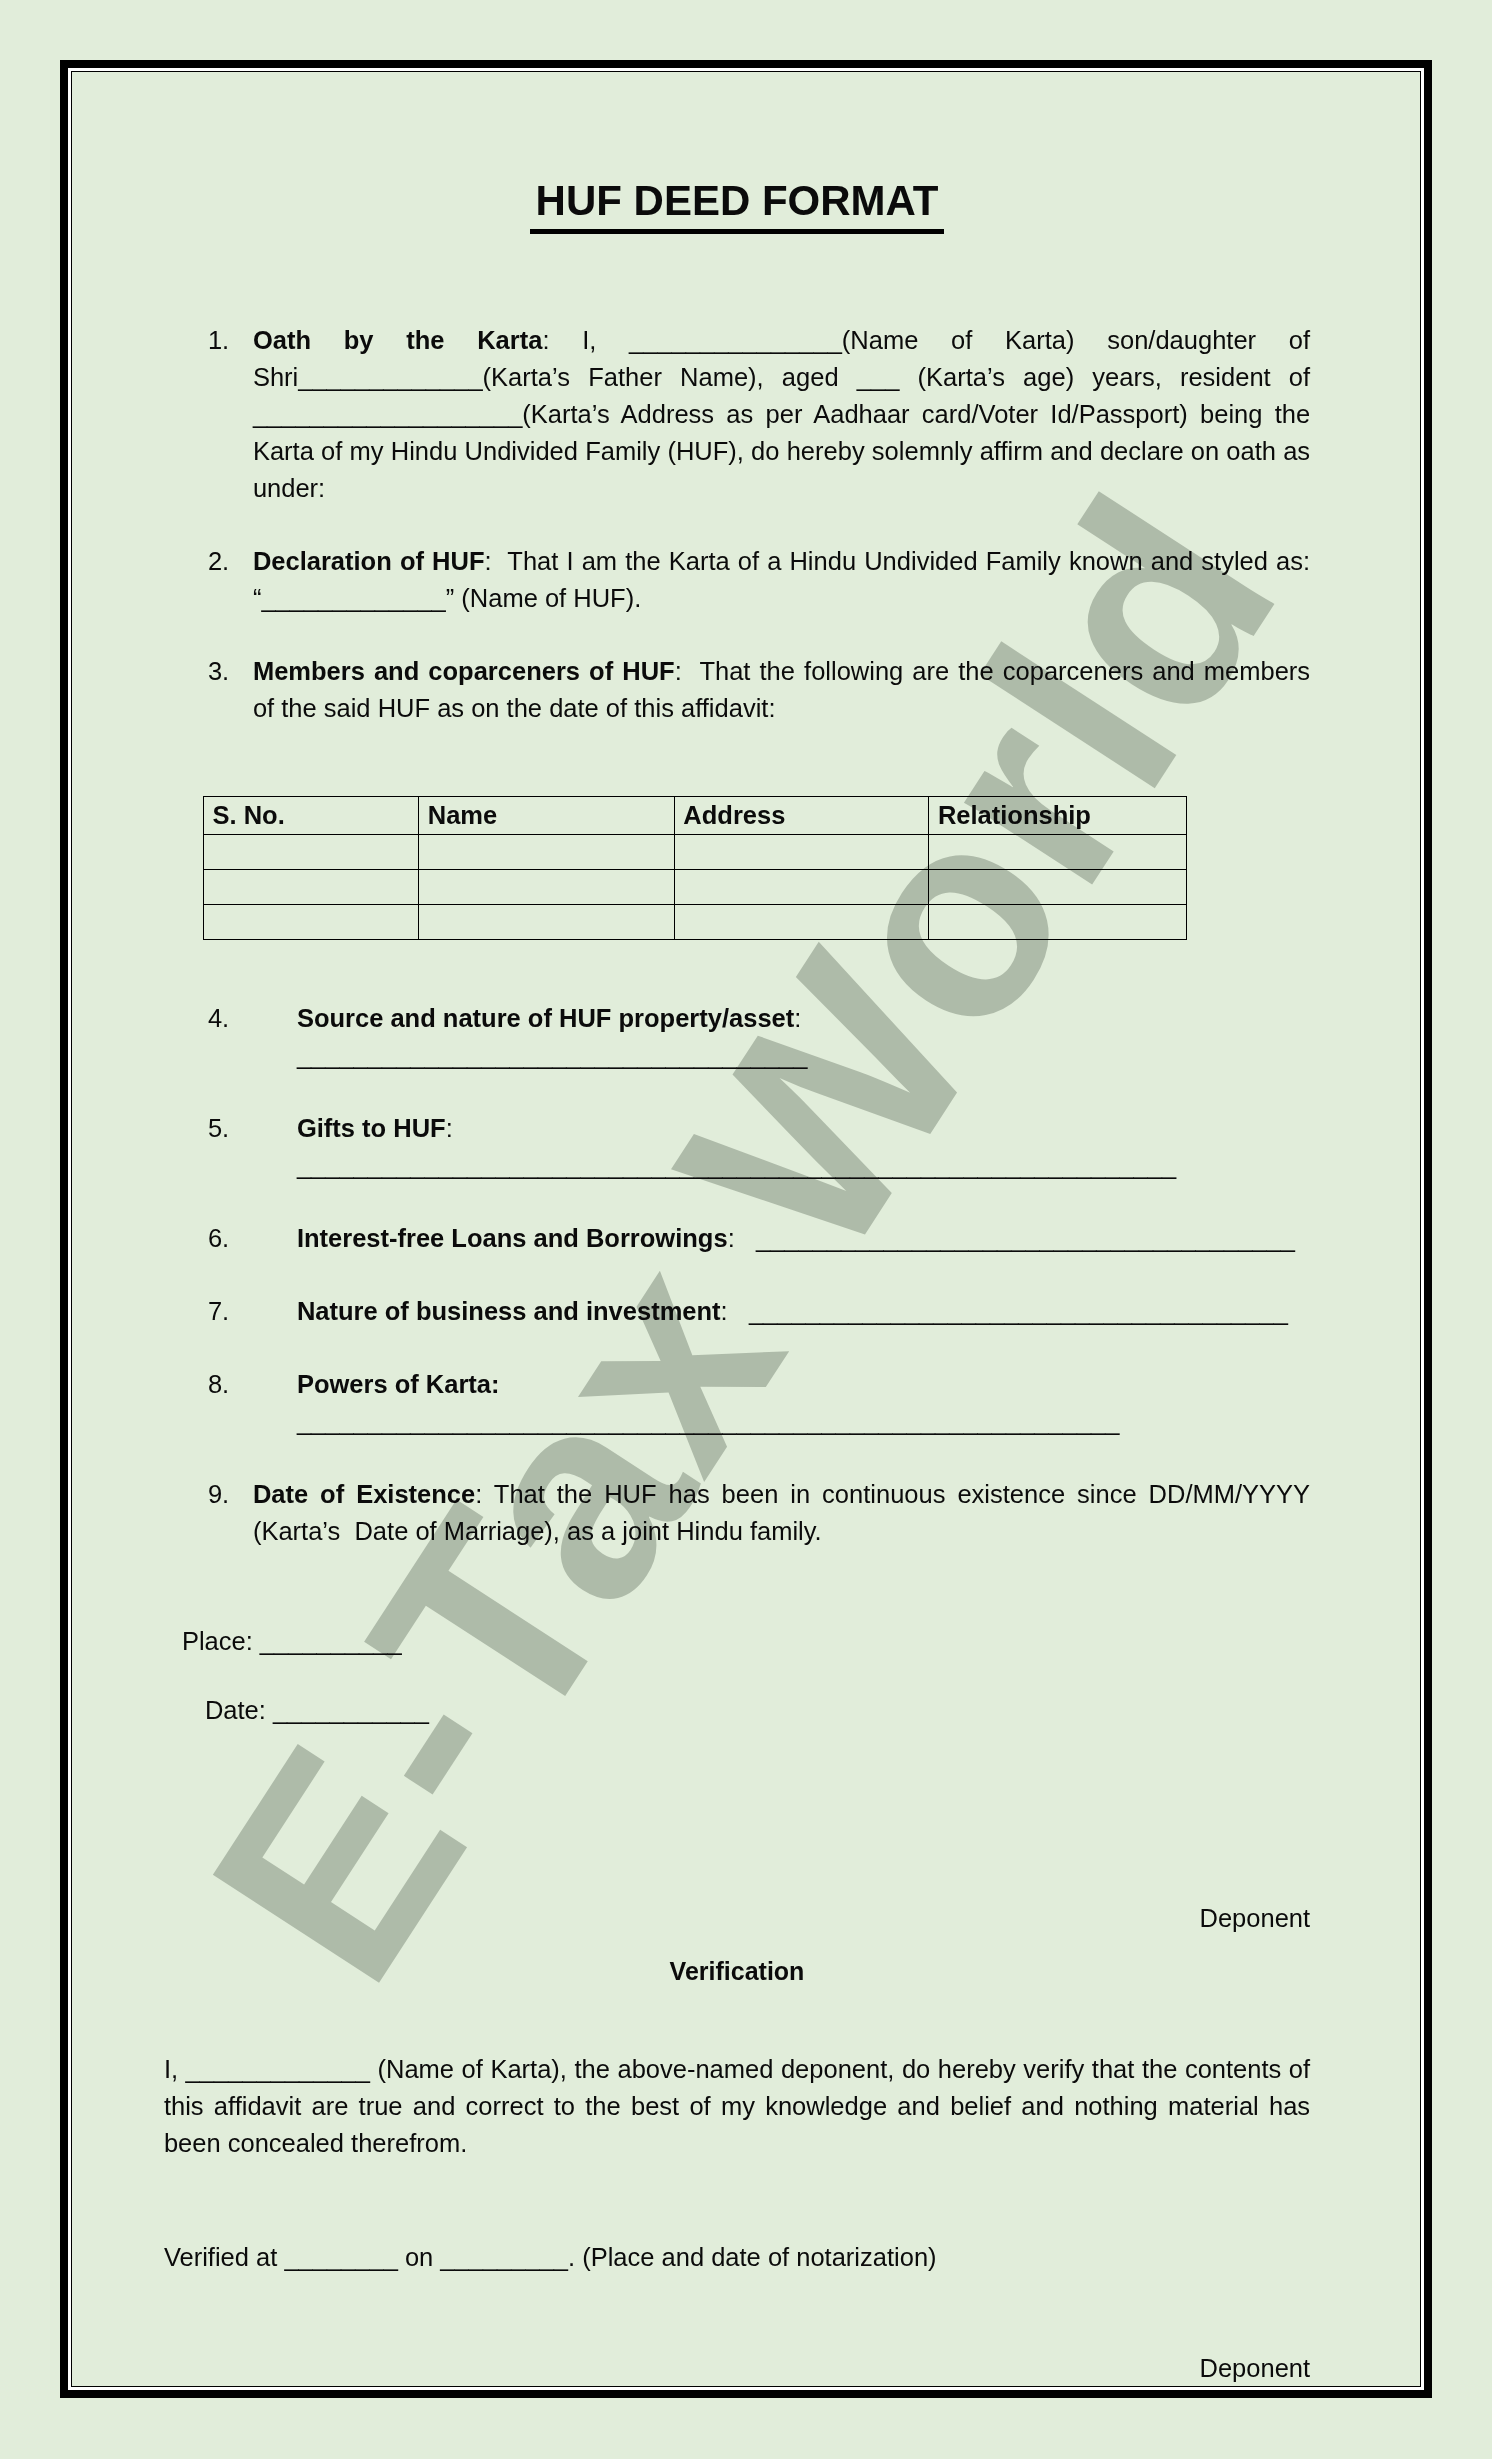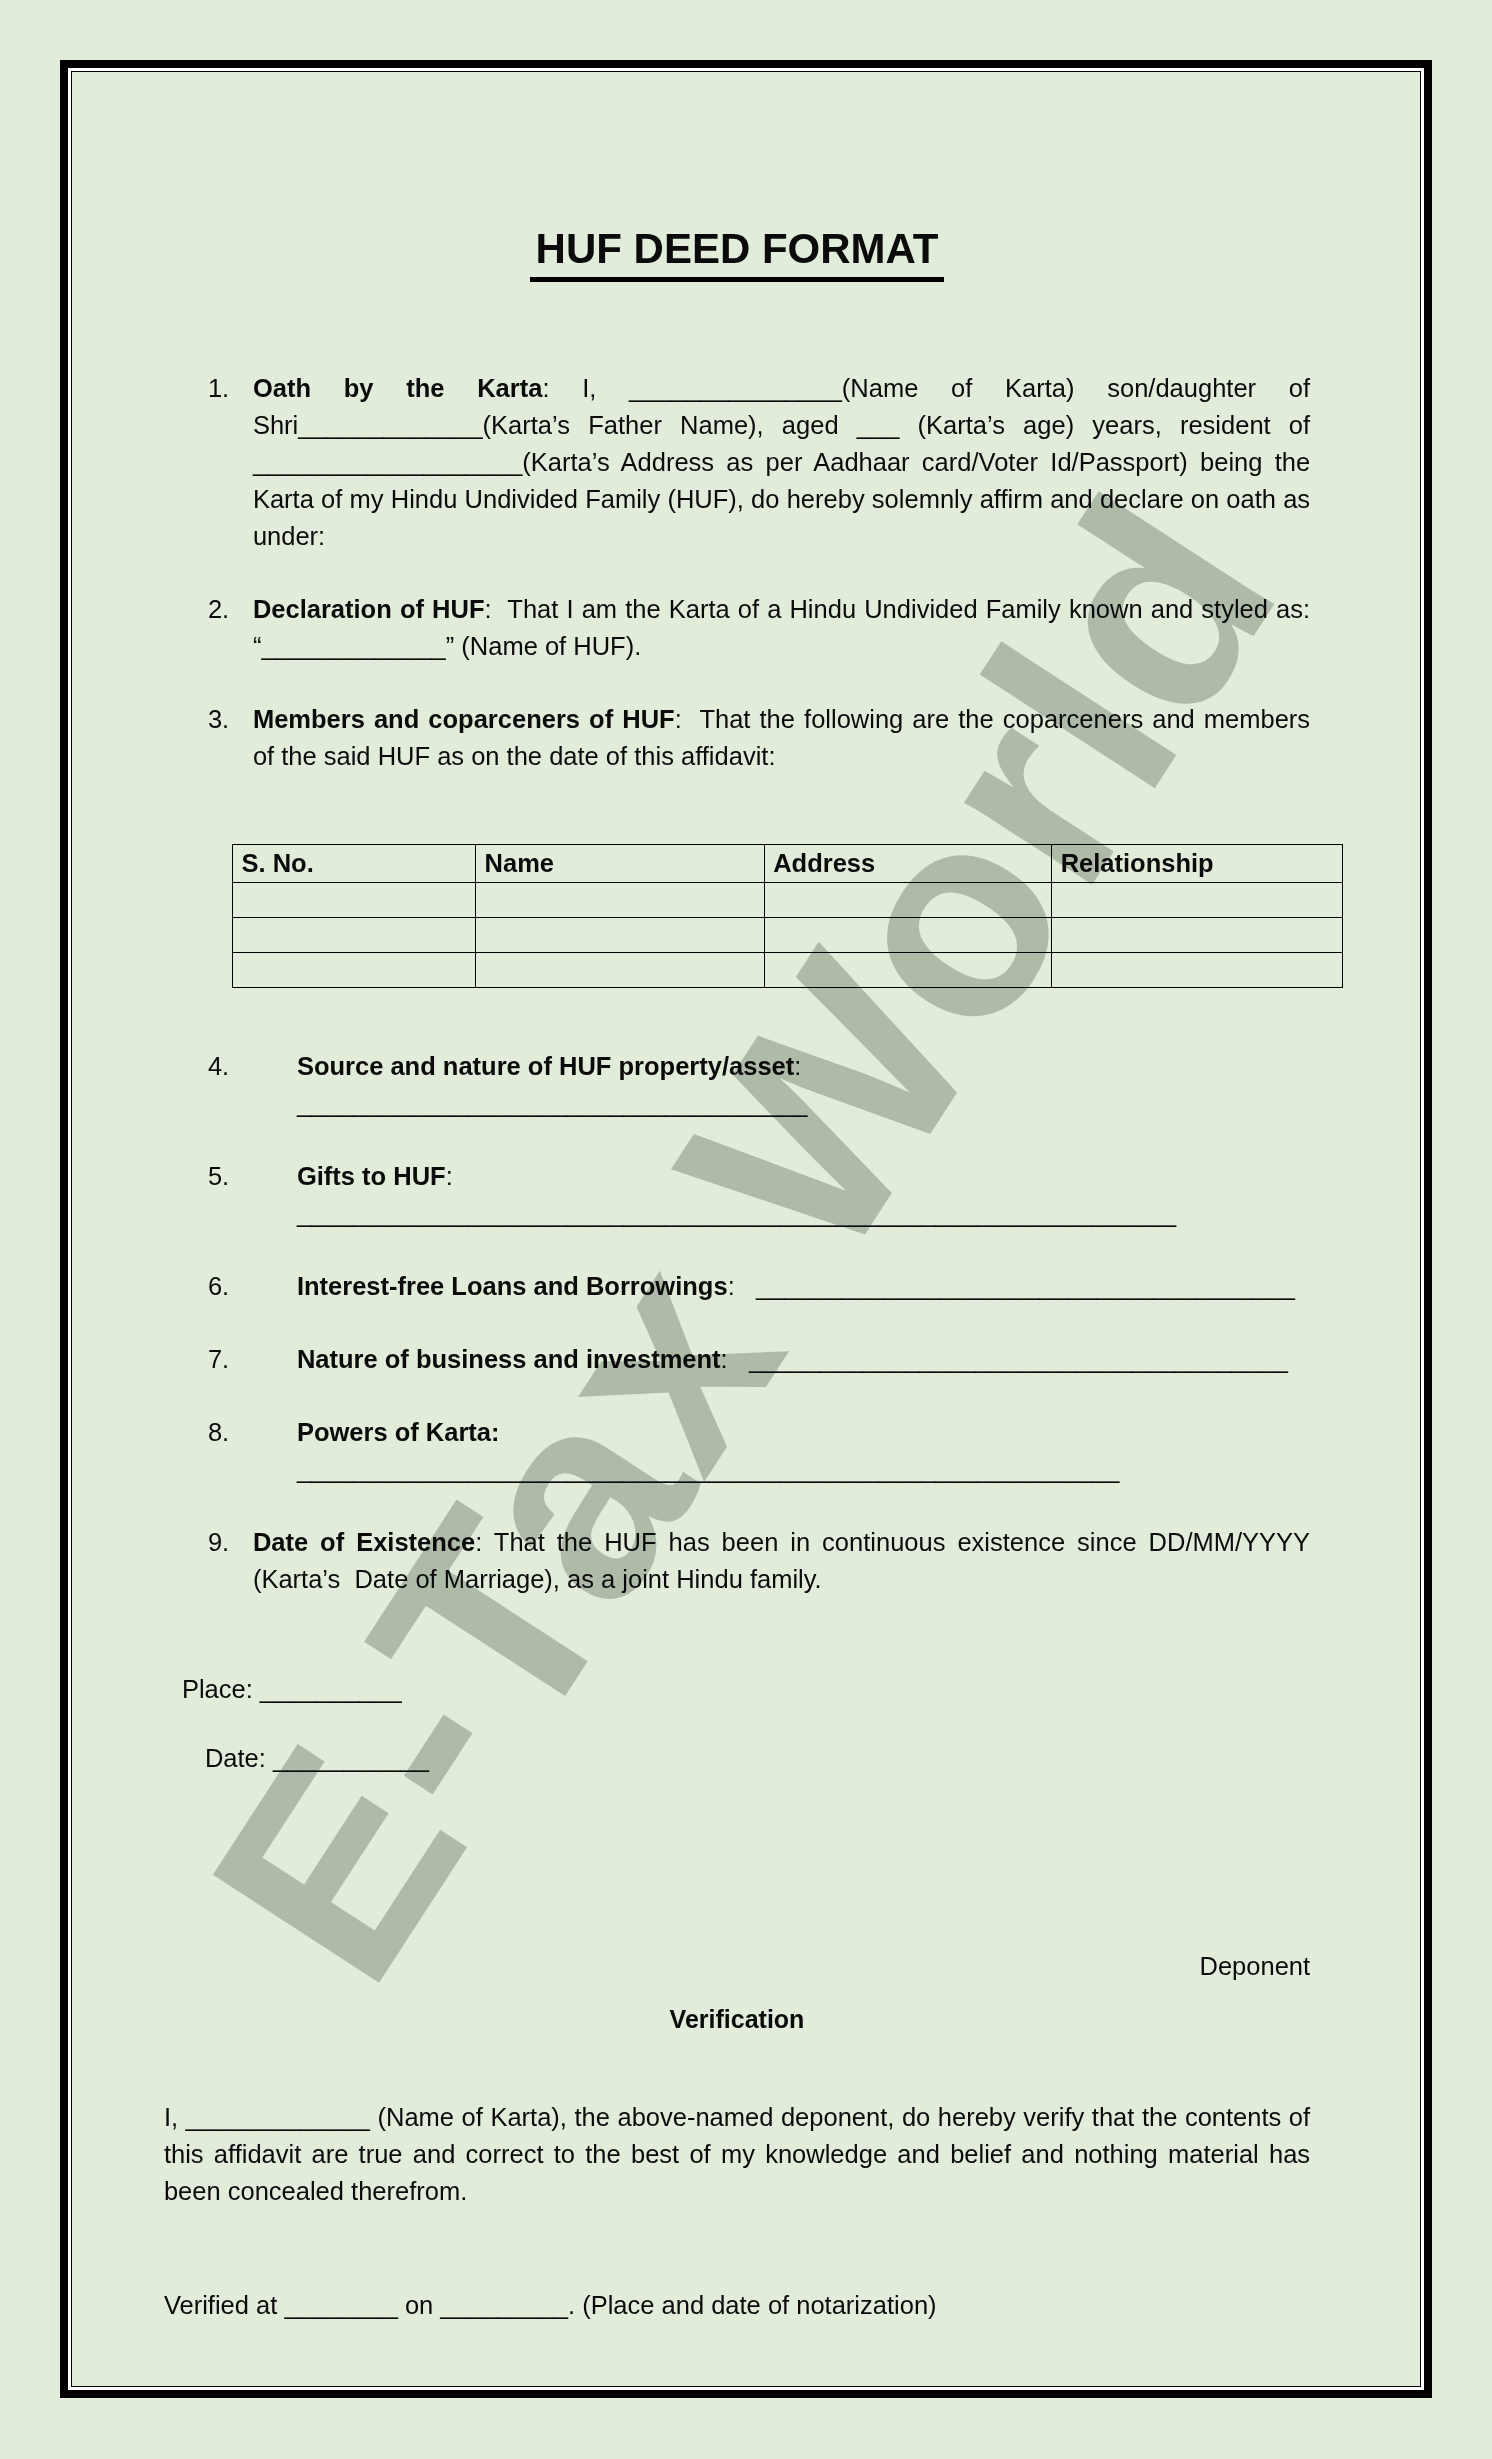--- a/index.html
+++ b/index.html
@@ -51,36 +51,35 @@
     margin-top: 106px;
     text-align: center;
     font-size: 42px;
     line-height: 46px;
     font-weight: bold;
   }
   h1.doc-title .underlined {
     display: inline-block;
     border-bottom: 5.8px solid #000;
     padding: 0 5.8px 4.8px 5.8px;
-    margin-top: 48px;
   }
   .item {
     display: flex;
     margin-left: 44px;
     margin-top: 36px;
   }
   .item .num { width: 45px; flex: none; }
   .item .itext { flex: 1 1 auto; text-align: justify; }
   .item.no-justify .itext { text-align: left; margin-left: 44px; }
   .item.first { margin-top: 88px; }
   .item.after-table { margin-top: 60px; }
   table.members {
-    margin-left: 68px;
+    margin-left: 39px;
     margin-top: 69px;
-    width: 1111px;
+    width: 984px;
     border-collapse: collapse;
     table-layout: fixed;
   }
   table.members th, table.members td {
     border: 1.9px solid #000;
     padding: 0 0 0 8.6px;
     text-align: left;
     font-size: 25.5px;
   }
   table.members th { height: 38px; font-weight: bold; }

